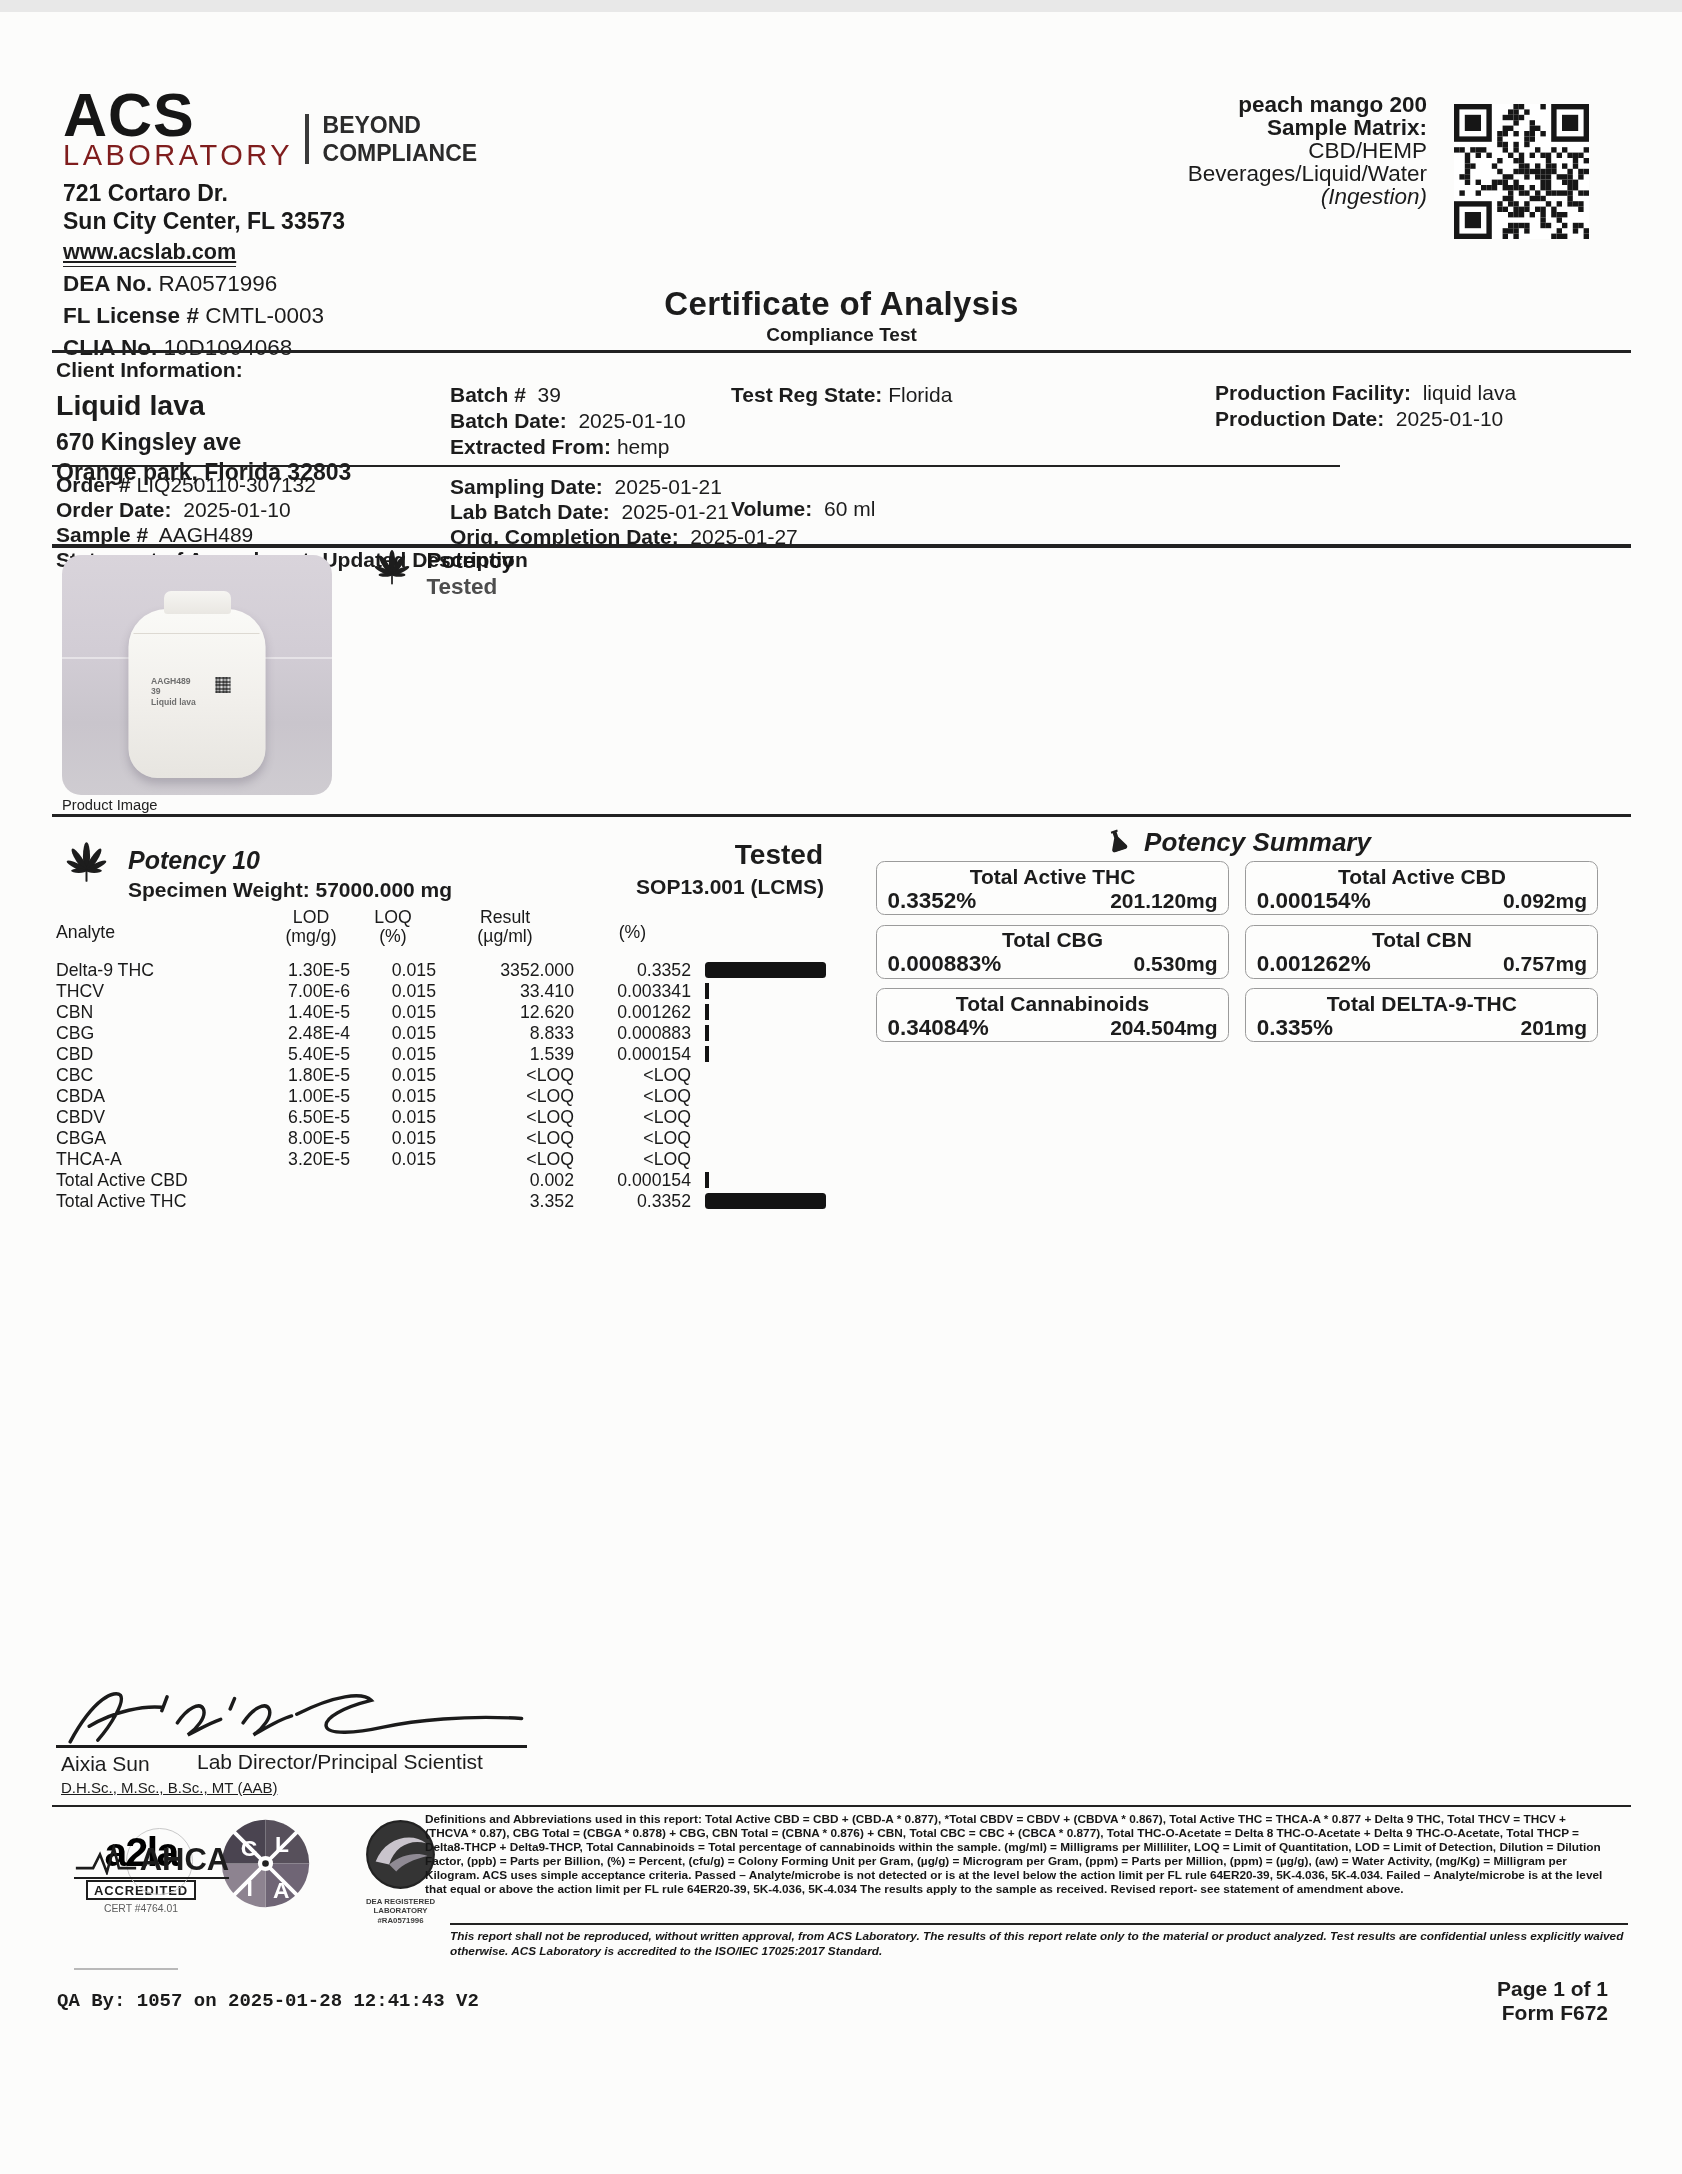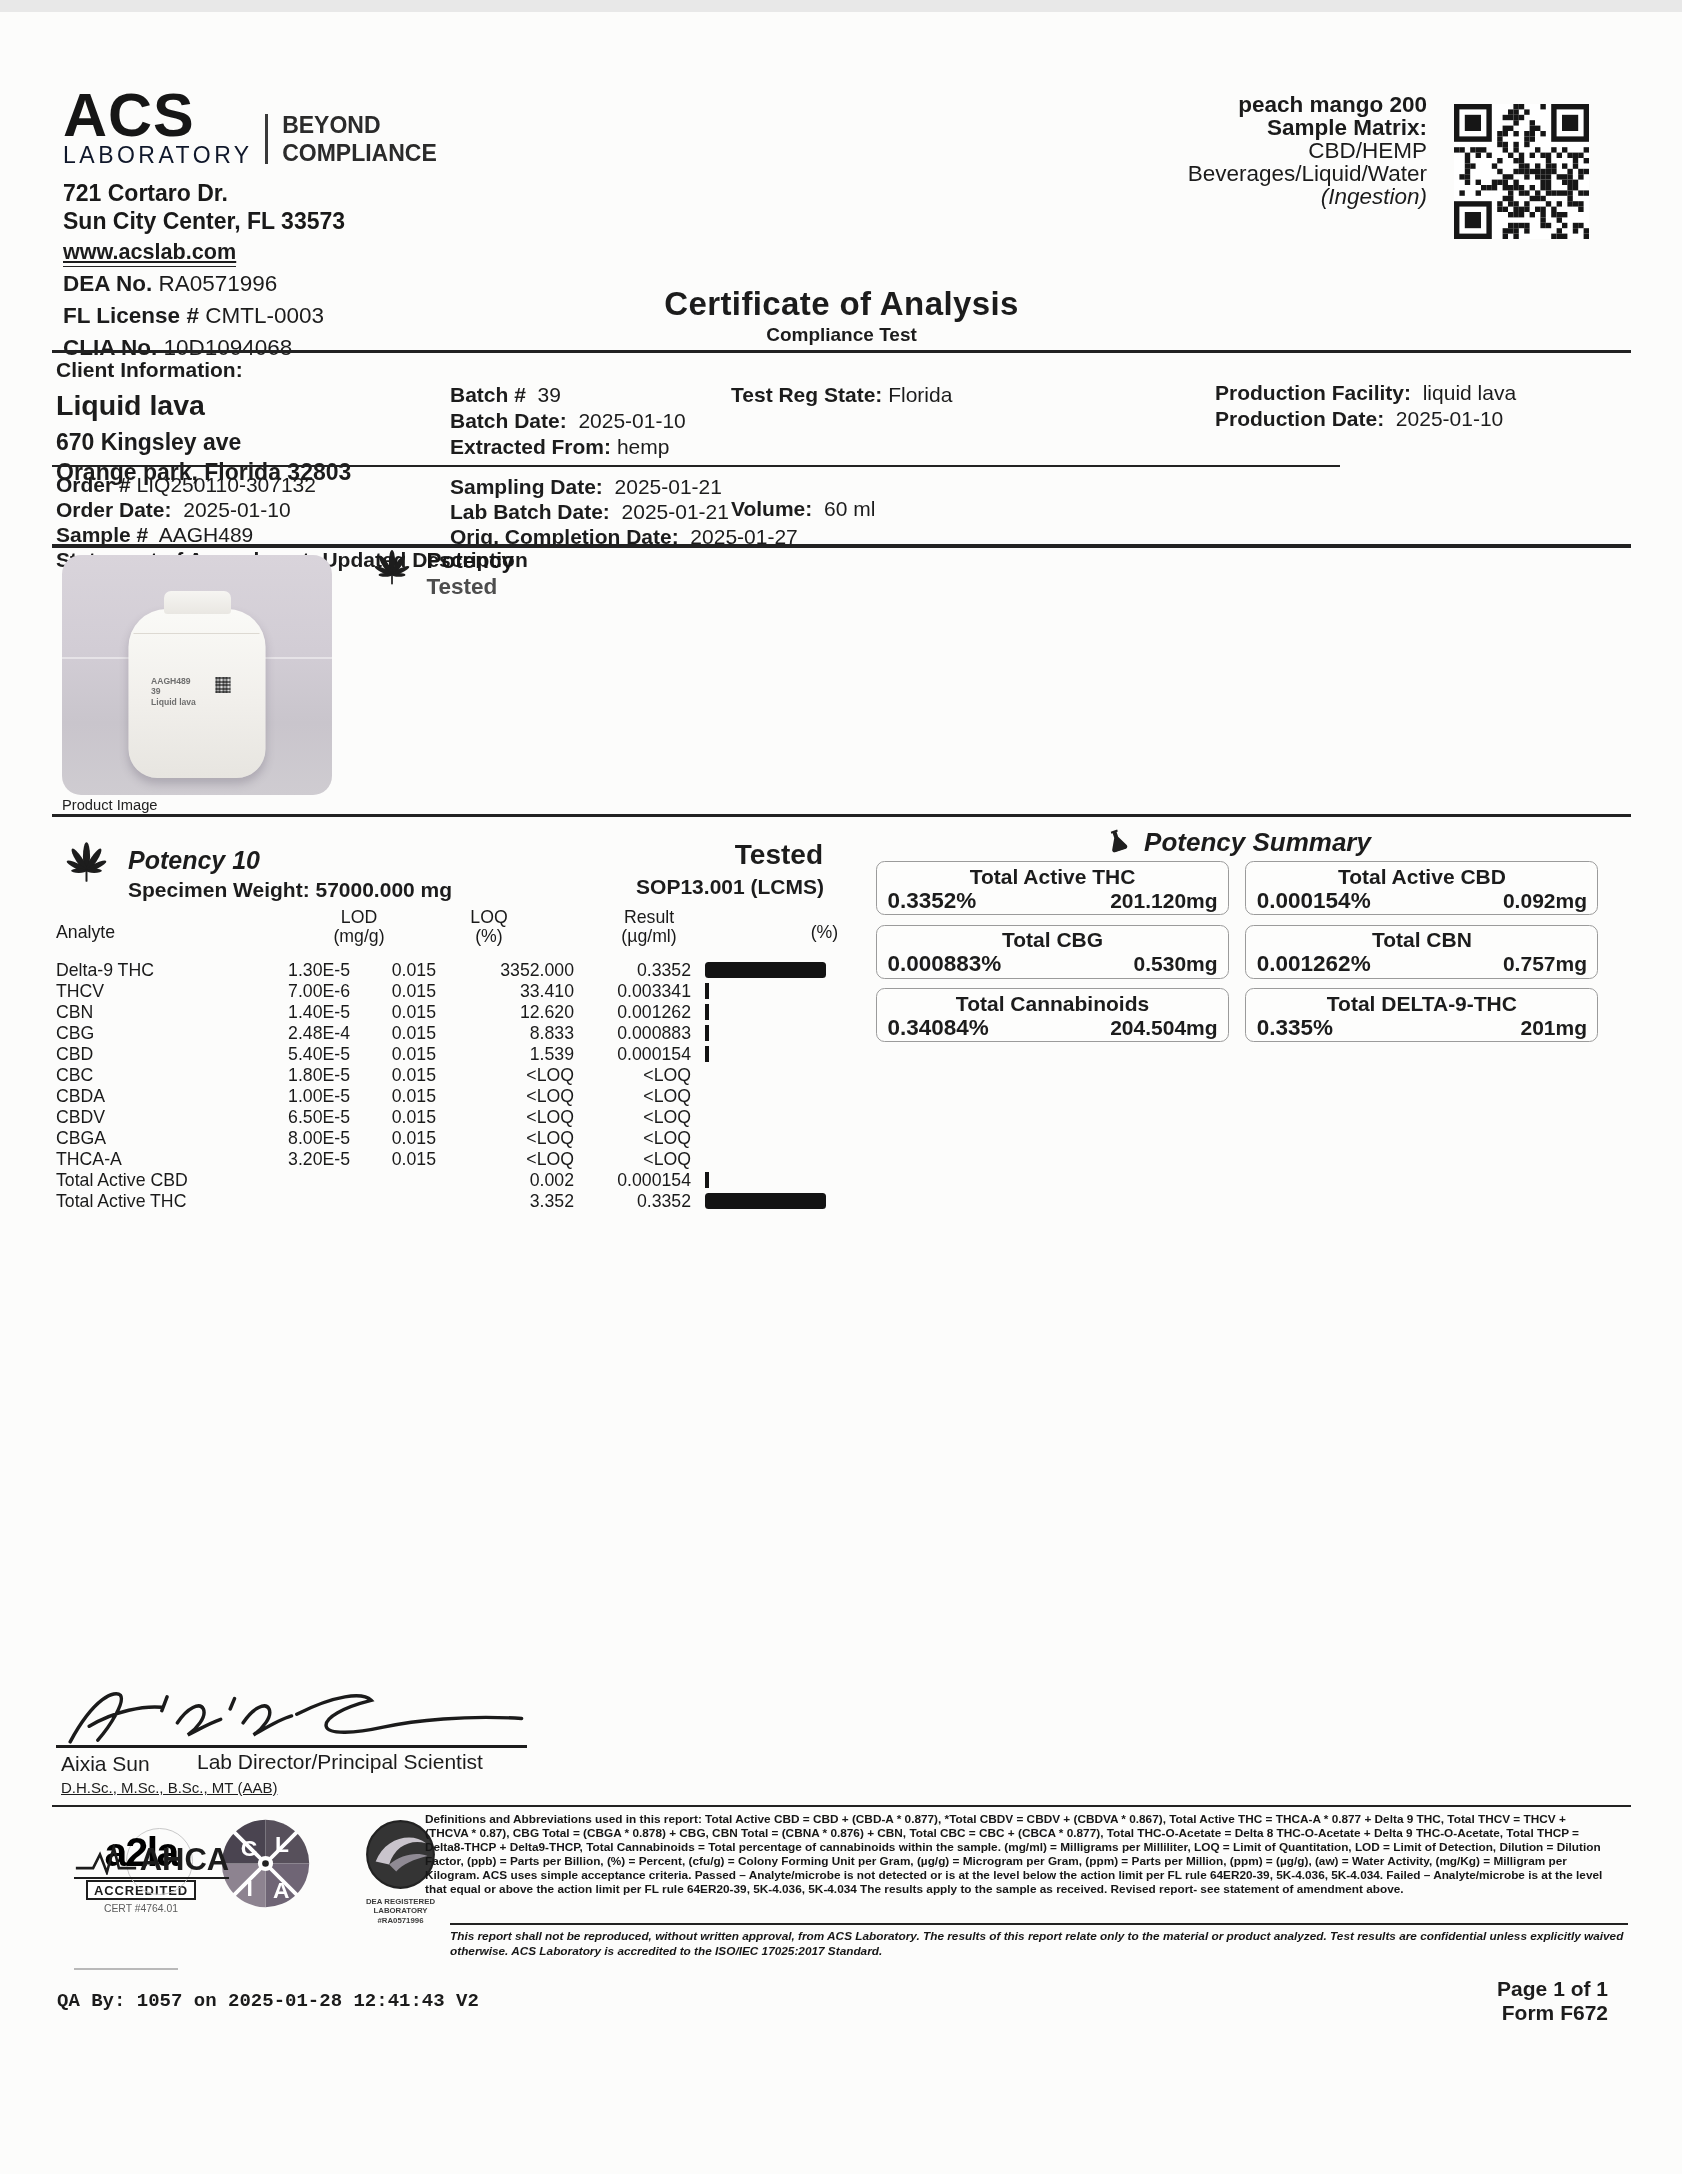--- a/index.html
+++ b/index.html
@@ -6,21 +6,21 @@
   html,body { background:#e8e8e8; }
   body { font-family:"Liberation Sans", sans-serif; color:#1c1c1c; }
   .page { position:relative; width:1683px; height:2175px; background:#fcfcfb; margin:12px auto; overflow:hidden; }
 
   .hline { position:absolute; background:#222; }
 
   
   .brand { position:absolute; left:63px; top:76px; }
   .logo-row { display:flex; align-items:flex-start; }
   .acs { font-size:61px; font-weight:900; letter-spacing:0.9px; line-height:54px; color:#161616; }
-  .acs-sub { font-size:23px; color:#0f172a; letter-spacing:3.5px; line-height:22.5px; margin-top:1.7px; }
+  .acs-sub { font-size:29px; color:#7f1d1d; letter-spacing:3.5px; line-height:22.5px; margin-top:1.7px; }
   .logo-div { width:3.5px; height:50px; background:#3a3a3a; margin:26px 14px 0 12px; }
   .tag { font-size:23px; font-weight:700; color:#2b2b2b; line-height:28px; padding-top:22.5px; }
   .addr { margin-top:12px; font-weight:700; font-size:23px; line-height:28px; color:#191919; }
   .site { display:inline-block; font-size:21.6px; font-weight:700; text-decoration:underline; margin-top:4.3px; border-bottom:1.7px solid #222; padding-bottom:0.9px; }
   .lic { font-size:22.5px; line-height:28.5px; margin-top:3.5px; }
   .lic b { font-weight:700; }
   .lic span.v { font-weight:400; }
 
   
   .sample-head { position:absolute; left:865px; top:81px; width:562px; text-align:right; font-size:22.5px; line-height:23px; color:#1b1b1b; }
@@ -73,21 +73,21 @@
 
   
   .pot-head-leaf { position:absolute; left:59px; top:827px; width:55px; height:57px; }
   .pot-title { position:absolute; left:128px; top:834px; font-size:25px; font-weight:700; font-style:italic; }
   .pot-spec { position:absolute; left:128px; top:866px; font-size:21px; font-weight:700; }
   .pot-tested { position:absolute; left:564px; top:827px; width:259px; text-align:right; font-size:28px; font-weight:700; }
   .pot-sop { position:absolute; left:521px; top:863px; width:303px; text-align:right; font-size:21px; font-weight:700; }
 
   .ptable { position:absolute; left:56px; top:896px; width:774px; font-size:17.7px; color:#1a1a1a; }
   .prow { display:grid; grid-template-columns:216px 78px 86px 138px 117px 138px; align-items:center; height:21px; }
-  .phead { height:48px; align-items:stretch; margin-bottom:3.5px;gap:48px; }
+  .phead { height:48px; align-items:stretch; margin-bottom:3.5px; }
   .phead .hc { display:flex; flex-direction:column; justify-content:flex-start; text-align:center; line-height:19px; }
   .phead .hc.mid { justify-content:center; }
   .phead .hc.left { text-align:left; }
   .c-num { text-align:right; }
   .c-bar { padding-left:14px; display:flex; align-items:center; }
   .c-bar .bar { display:block; }
   .c-bar[data-bar="full"] .bar { width:121px; height:15.6px; background:#131313; border-radius:3.5px; }
   .c-bar[data-bar="tick"] .bar { width:3.5px; height:15.6px; background:#131313; }
 
   

